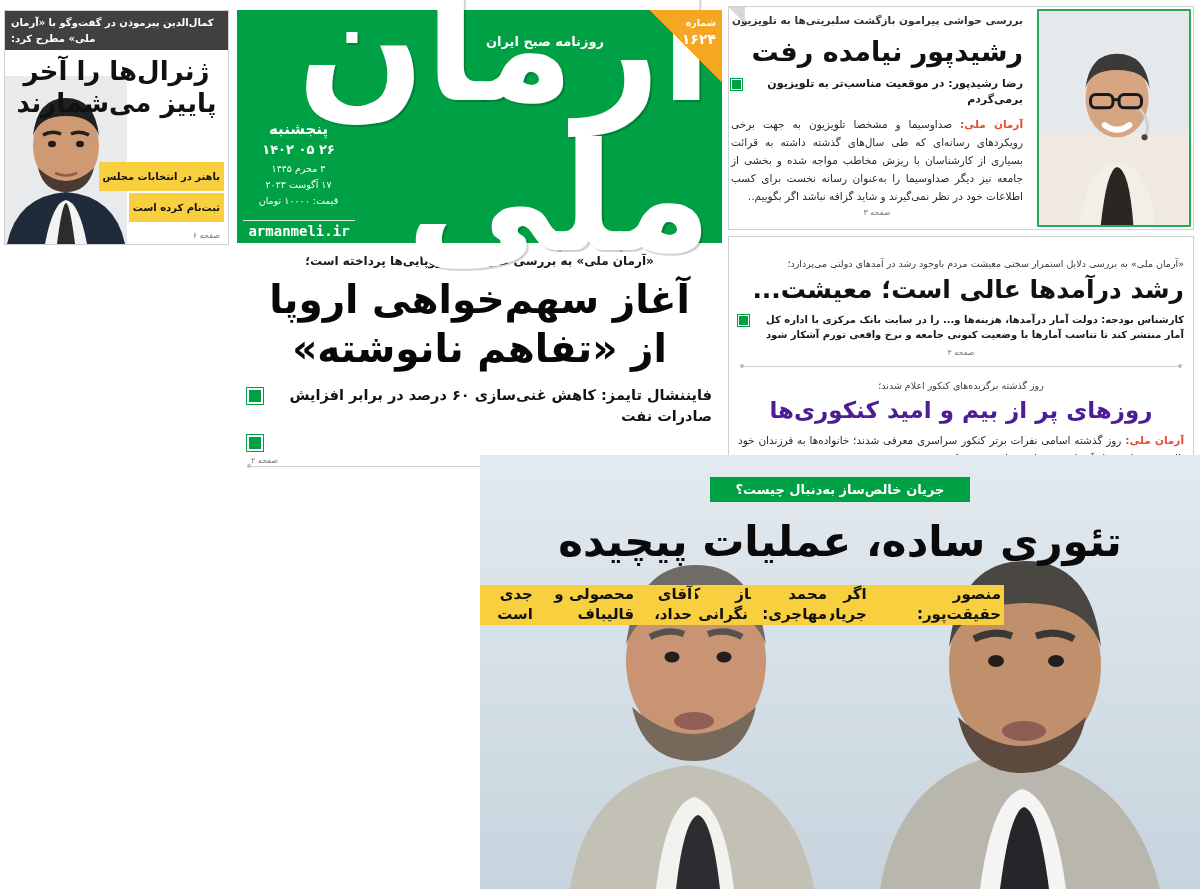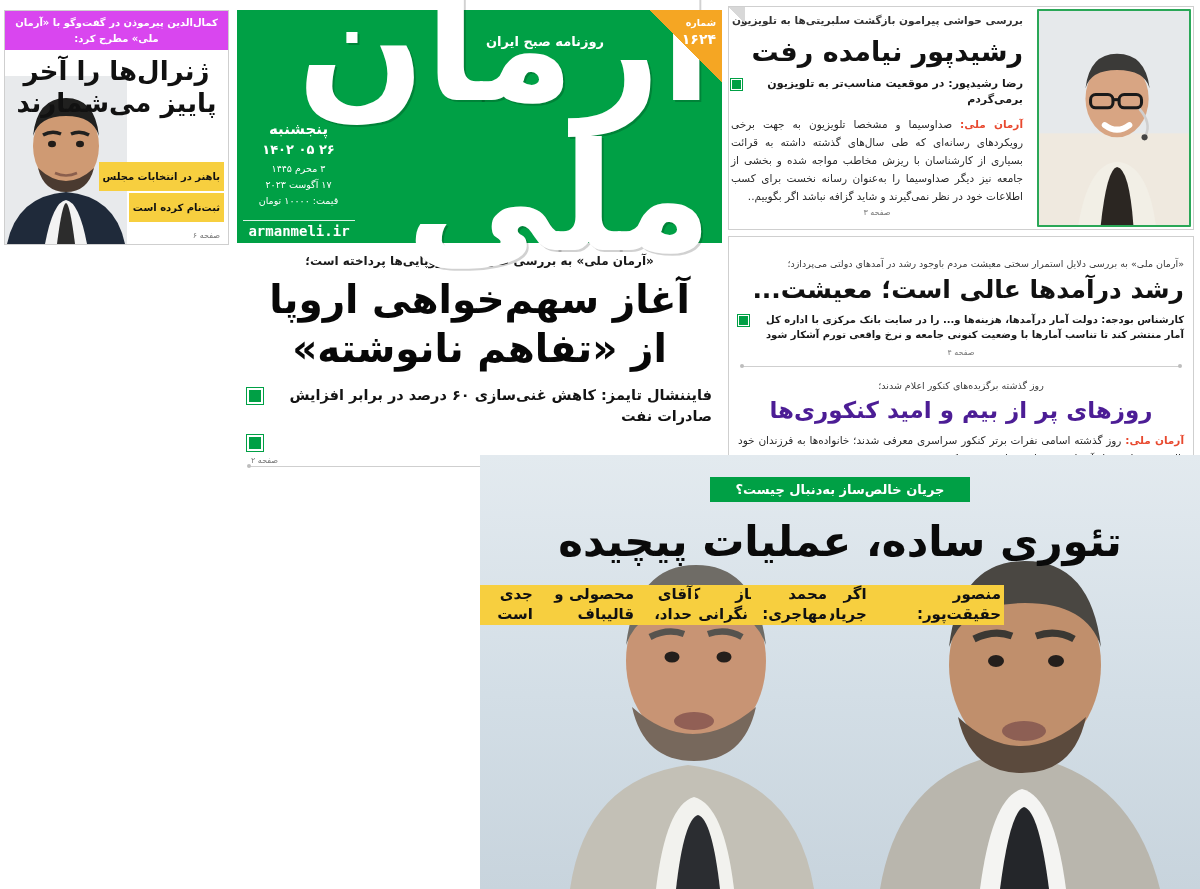--- a/index.html
+++ b/index.html
@@ -104,22 +104,22 @@
   .lead-pg{font-size:8px;color:#777;text-align:left;padding-left:4px;margin-top:4px;}
   .lead-rule{height:1px;background:#cfcfcf;margin:1px 2px 0 2px;position:relative;}
   .lead-rule:before,.lead-rule:after{content:"";position:absolute;top:-2px;width:4px;height:4px;
     border-radius:50%;background:#bdbdbd;}
   .lead-rule:before{right:-2px;} .lead-rule:after{left:-2px;}
 
   
   .right-col{width:237px;height:889px;padding:10px 8px 0 4px;box-sizing:border-box;
     display:flex;flex-direction:column;}
   .side-card{border:1px solid #cfcfcf;height:233px;position:relative;overflow:hidden;background:#fff;}
-  .side-green{background:#d946ef;color:#fff;font-size:10px;font-weight:bold;line-height:1.55;
-    padding:4px 6px;text-align:center;position:relative;z-index:3;}
+  .side-green{background:#404040;color:#fff;font-size:10px;font-weight:bold;line-height:1.55;
+    padding:4px 6px;text-align:left;position:relative;z-index:3;}
   .side-h{font-size:26px;font-weight:bold;color:#111;line-height:1.22;text-align:center;
     padding:6px 7px 0 7px;position:relative;z-index:3;}
   .side-yellow{position:absolute;right:4px;bottom:20px;z-index:3;text-align:right;}
   .side-yellow span{display:inline-block;background:#f7cf3f;font-size:10px;font-weight:bold;
     color:#111;padding:9px 4px;margin-bottom:2px;}
   .side-pg{position:absolute;right:8px;bottom:4px;font-size:8px;color:#777;z-index:3;}
   .side-photo{position:absolute;left:0;bottom:0;width:122px;height:168px;z-index:2;overflow:hidden;}
 
   
   .feature{position:absolute;left:480px;top:455px;width:720px;height:434px;

